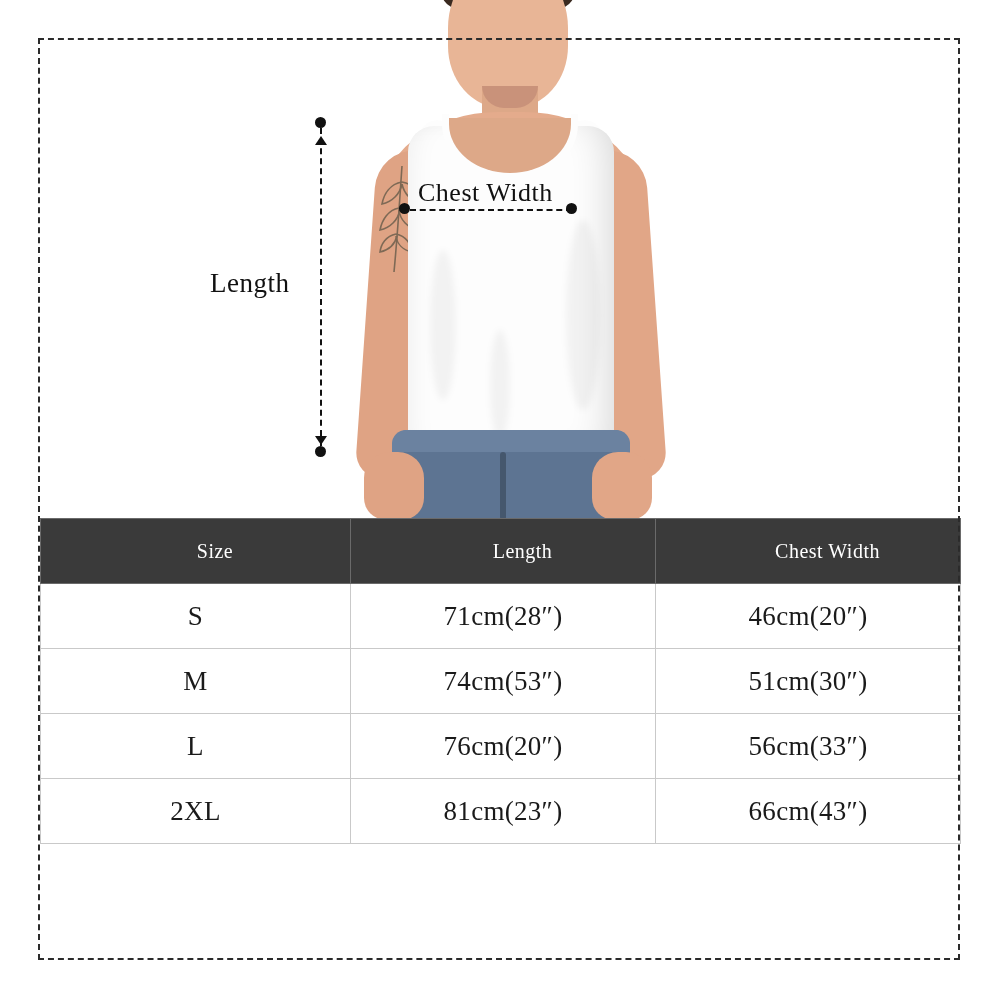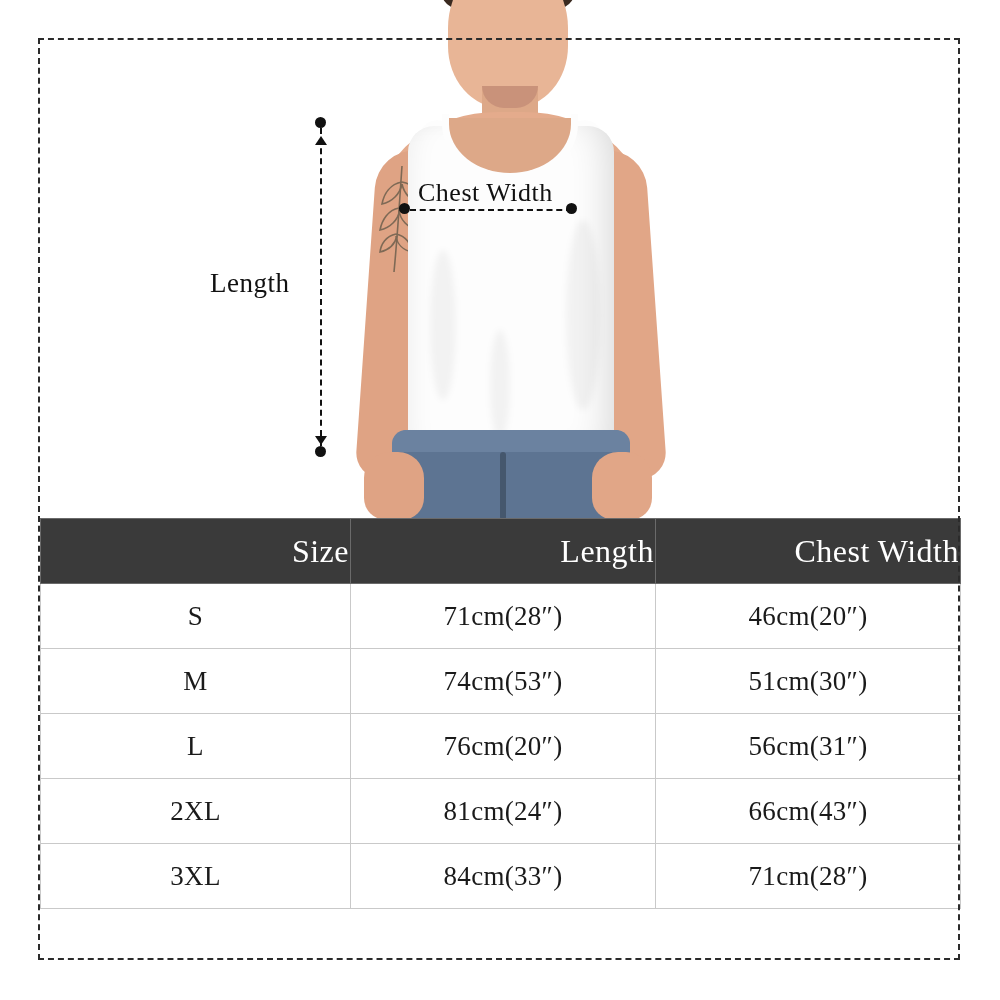--- a/index.html
+++ b/index.html
@@ -306,24 +306,24 @@
     top: 518px;
     width: 920px;
     border-collapse: collapse;
     table-layout: fixed;
     z-index: 20;
   }
   .size-table th {
     background: #3a3a3a;
     color: #ffffff;
     font-weight: normal;
-    font-size: 32px;
+    font-size: 20px;
     height: 62px;
     border: 1px solid #6a6a6a;
-    text-align: right;
+    text-align: center;
     letter-spacing: .5px;
     padding-left: 40px;
   }
   .size-table td {
     background: #ffffff;
     color: #1a1a1a;
     font-size: 27px;
     height: 62px;
     border: 1px solid #c9c9c9;
     text-align: center;
@@ -414,29 +414,24 @@
         <td>46cm(20″)</td>
       </tr>
       <tr>
         <td>M</td>
         <td>74cm(53″)</td>
         <td>51cm(30″)</td>
       </tr>
       <tr>
         <td>L</td>
         <td>76cm(20″)</td>
-        <td>56cm(31″)</td>
+        <td>56cm(33″)</td>
       </tr>
       <tr>
         <td>2XL</td>
-        <td>81cm(24″)</td>
+        <td>81cm(23″)</td>
         <td>66cm(43″)</td>
-      </tr>
-      <tr>
-        <td>3XL</td>
-        <td>84cm(33″)</td>
-        <td>71cm(28″)</td>
       </tr>
     </tbody>
   </table>
 
   <div class="dashed-frame"></div>
 </div>
 
 </body></html>

